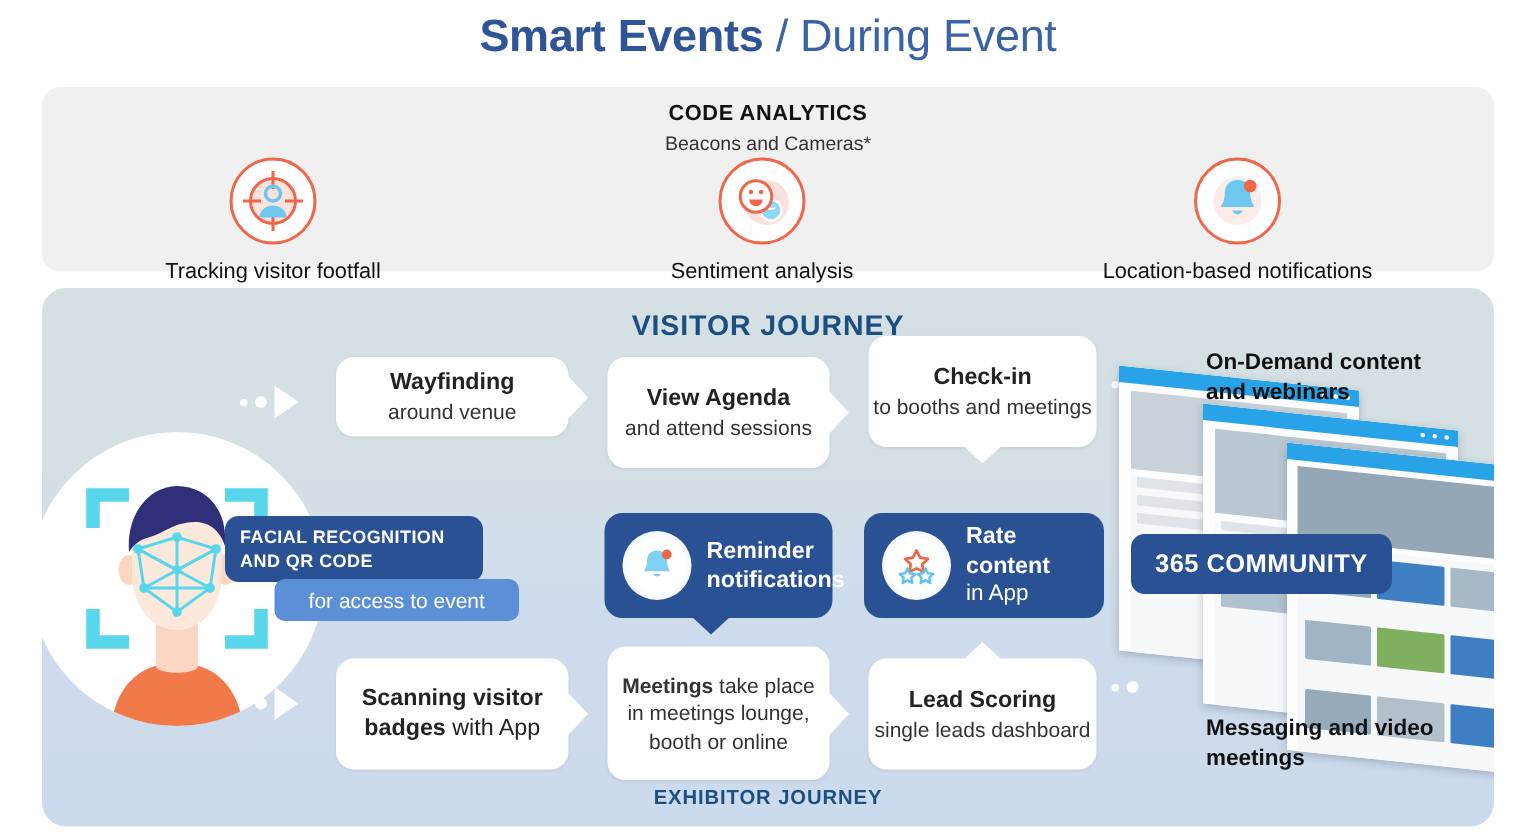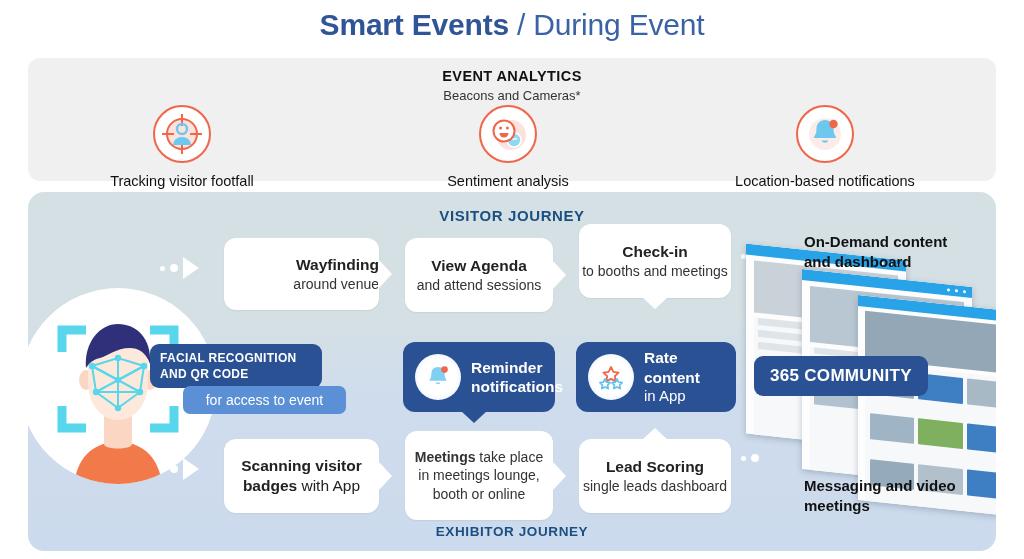--- a/index.html
+++ b/index.html
@@ -55,21 +55,21 @@
   
   #stage {
     position: absolute; left: 28px; top: 192px;
     width: 968px; height: 359px;
     border-radius: 16px;
     background: linear-gradient(180deg, #d5e0e4 0%, #d5e0e4 34%, #cfdced 58%, #cbdaec 100%);
     overflow: hidden;
   }
   #visitor-journey-label {
     position: absolute; top: 15px; width: 100%; text-align: center;
-    font-size: 15px; font-weight: bold; color: #1b4f82; letter-spacing: .6px;
+    font-size: 19px; font-weight: bold; color: #1b4f82; letter-spacing: .6px;
   }
   #exhibitor-journey-label {
     position: absolute; bottom: 12px; width: 100%; text-align: center;
     font-size: 13.5px; font-weight: bold; color: #1b4f82; letter-spacing: .6px;
   }
 
   
   .card {
     position: absolute;
     background: #ffffff;
@@ -199,21 +199,21 @@
   }
 </style>
 </head>
 <body>
 
 <div id="title-bar">
   <span class="strong">Smart Events</span><span class="light"> / </span><span class="light">During Event</span>
 </div>
 
 <div id="analytics-panel">
-  <div id="analytics-title">EVENT ANALYTICS</div>
+  <div id="analytics-title">CODE ANALYTICS</div>
   <div id="analytics-sub">Beacons and Cameras*</div>
 </div>
 
 <div class="analytics-item" style="left:72px; top:105px;">
   <div class="ai-icon-wrap">
     <svg width="50" height="50" viewBox="0 0 50 50" aria-hidden="true">
       <ellipse cx="25" cy="25" rx="15" ry="15" fill="#fbe2dd"></ellipse>
       <circle cx="25" cy="25" r="15" fill="none" stroke="#f0664a" stroke-width="2"></circle>
       <line x1="25" y1="5" x2="25" y2="17" stroke="#f0664a" stroke-width="2"></line>
       <line x1="25" y1="33" x2="25" y2="45" stroke="#f0664a" stroke-width="2"></line>
@@ -320,21 +320,21 @@
 
   <div class="arrow-group" style="left:713px; top:60px;">
     <span class="dot" style="width:5px;height:5px;"></span>
     <span class="dot" style="width:8px;height:8px;"></span>
   </div>
   <div class="arrow-group" style="left:713px; top:262px;">
     <span class="dot" style="width:5px;height:5px;"></span>
     <span class="dot" style="width:8px;height:8px;"></span>
   </div>
 
-  <div class="card nub-right" style="left:196px; top:46px; width:155px; height:72px;text-align:right;">
+  <div class="card nub-right" style="left:196px; top:46px; width:155px; height:53px;">
     <div class="l1"><b>Wayfinding</b></div>
     <div class="l2">around venue</div>
   </div>
 
   <div class="card nub-right" style="left:377px; top:46px; width:148px; height:74px;">
     <div class="l1"><b>View Agenda</b></div>
     <div class="l2">and attend sessions</div>
   </div>
 
   <div class="card nub-down" style="left:551px; top:32px; width:152px; height:74px;">
@@ -433,21 +433,21 @@
         <div class="thumb" style="width:30%;height:26px;background:#b1c0cb;"></div>
         <div class="thumb" style="width:30%;height:26px;background:#3e7fc4;"></div>
       </div>
     </div>
 
     <div id="community-badge">365 COMMUNITY</div>
   </div>
 
   <div class="right-label" style="left:776px; top:40px;">
     <div>On-Demand content</div>
-    <div>and dashboard</div>
+    <div>and webinars</div>
   </div>
 
   <div class="right-label" style="left:776px; top:284px;">
     <div>Messaging and video</div>
     <div>meetings</div>
   </div>
 
 </div>
 
 </body></html>

